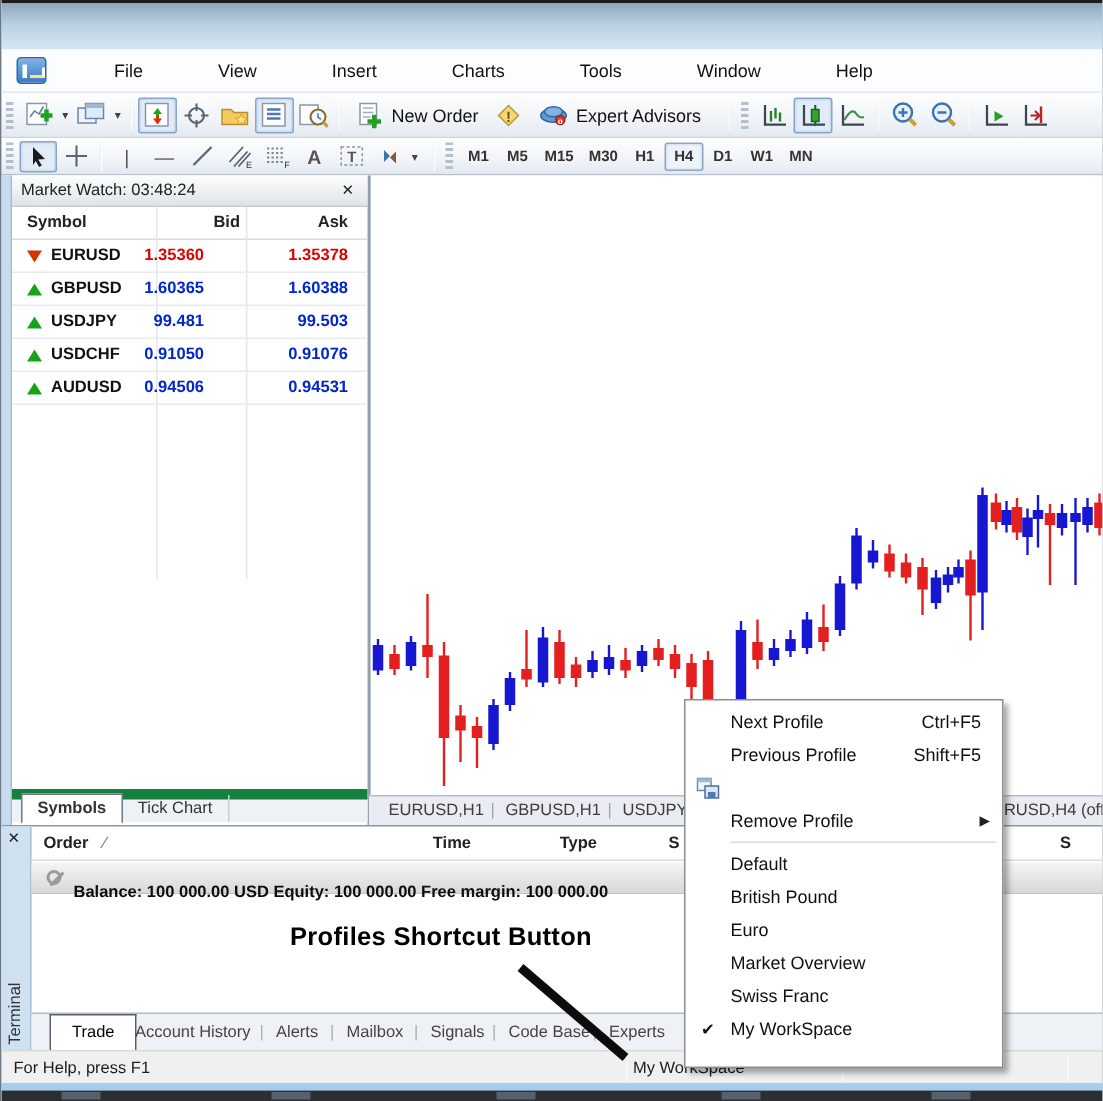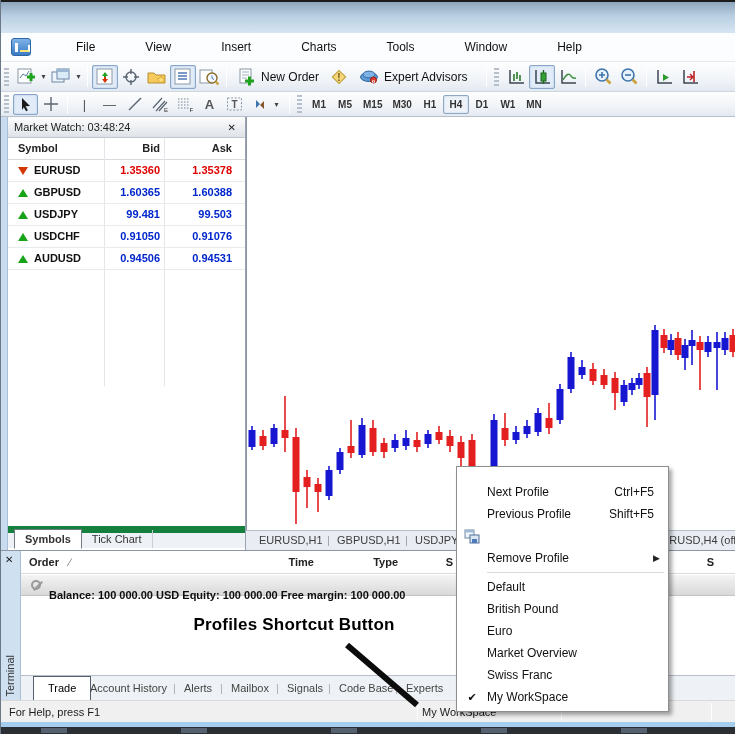--- a/index.html
+++ b/index.html
@@ -50,21 +50,21 @@
   .mw-title .close{margin-left:auto;font-size:10px;font-weight:bold;color:#222;padding:0 3px;}
   .mw-head{position:absolute;left:0;top:21px;width:100%;height:22px;border-bottom:1px solid #d7dbe0;
     font-weight:bold;color:#222;}
   .mw-col-sym{position:absolute;left:10px;top:4px;}
   .mw-col-bid{position:absolute;left:60px;top:4px;width:92px;text-align:right;}
   .mw-col-ask{position:absolute;left:131px;top:4px;width:93px;text-align:right;}
   .mw-vline1{position:absolute;left:96px;top:21px;width:1px;height:248px;background:#e4e7ea;}
   .mw-vline2{position:absolute;left:156px;top:21px;width:1px;height:248px;background:#e4e7ea;}
   .mw-row{position:absolute;left:0;width:100%;height:22px;border-bottom:1px solid #e8eaee;}
   .mw-sym{position:absolute;left:26px;top:4px;font-weight:bold;color:#111;}
-  .mw-bid{position:absolute;left:60px;top:4px;width:92px;text-align:right;font-weight:bold;}
+  .mw-bid{position:absolute;left:60px;top:4px;width:68px;text-align:right;font-weight:bold;}
   .mw-ask{position:absolute;left:131px;top:4px;width:93px;text-align:right;font-weight:bold;}
   .mw-row.up .mw-bid,.mw-row.up .mw-ask{color:#0026cc;}
   .mw-row.down .mw-bid,.mw-row.down .mw-ask{color:#e00000;}
   .tri{position:absolute;left:10px;top:7px;width:0;height:0;}
   .tri.up{border-left:5px solid transparent;border-right:5px solid transparent;border-bottom:8px solid #17a317;}
   .tri.down{border-left:5px solid transparent;border-right:5px solid transparent;border-top:8px solid #d43400;}
   .mw-tabs{position:absolute;left:0;top:409px;width:100%;height:22px;background:#eef1f5;
     border-top:7px solid #15803d;display:flex;align-items:flex-end;}
   .mw-tab{padding:3px 10px;color:#333;border-right:1px solid #c9ced5;}
   .mw-tab.active{background:#fff;border:1px solid #6f7a86;border-bottom:1px solid #fff;
@@ -104,21 +104,21 @@
   .statusbar{position:absolute;left:0;top:700px;width:735px;height:22px;background:#f0f0f0;
     border-top:1px solid #d9d9d9;color:#1c1c1c;}
   .sb-help{position:absolute;left:8px;top:5px;}
   .sb-profile{position:absolute;left:421px;top:5px;}
   .sb-sep{position:absolute;top:2px;width:1px;height:18px;background:#c9c9c9;border-right:1px solid #fdfdfd;}
   .strip-blue{position:absolute;left:0;top:722px;width:735px;height:5px;background:#a5cdf0;}
   .strip-dark{position:absolute;left:0;top:727px;width:735px;height:7px;background:#2b2e33;}
   .strip-dark i{position:absolute;top:1px;height:5px;background:#55616e;display:block;}
   
   .ctx-menu{position:absolute;left:455px;top:466px;width:213px;height:246px;background:#fff;
-    border:1px solid #8e8e8e;box-shadow:3px 3px 4px rgba(0,0,0,.35);z-index:50;padding-top:14px;font-size:12px;}
+    border:1px solid #8e8e8e;box-shadow:3px 3px 4px rgba(0,0,0,.35);z-index:50;padding-top:3px;font-size:12px;}
   .mi{position:relative;height:22px;display:flex;align-items:center;color:#101010;}
   .mi-gutter{width:30px;display:flex;align-items:center;justify-content:center;flex:0 0 30px;}
   .mi-label{flex:1;}
   .mi-short{padding-right:14px;color:#101010;}
   .mi-sub{padding-right:8px;font-size:9px;color:#222;}
   .mi-check{font-size:11px;color:#111;}
   .ctx-sep{height:1px;background:#dadada;margin:3px 4px 3px 30px;}
   
   .annotation-text{position:absolute;left:168px;top:615px;width:250px;text-align:center;
     font-size:17px;font-weight:bold;color:#000;z-index:60;letter-spacing:.2px;}

